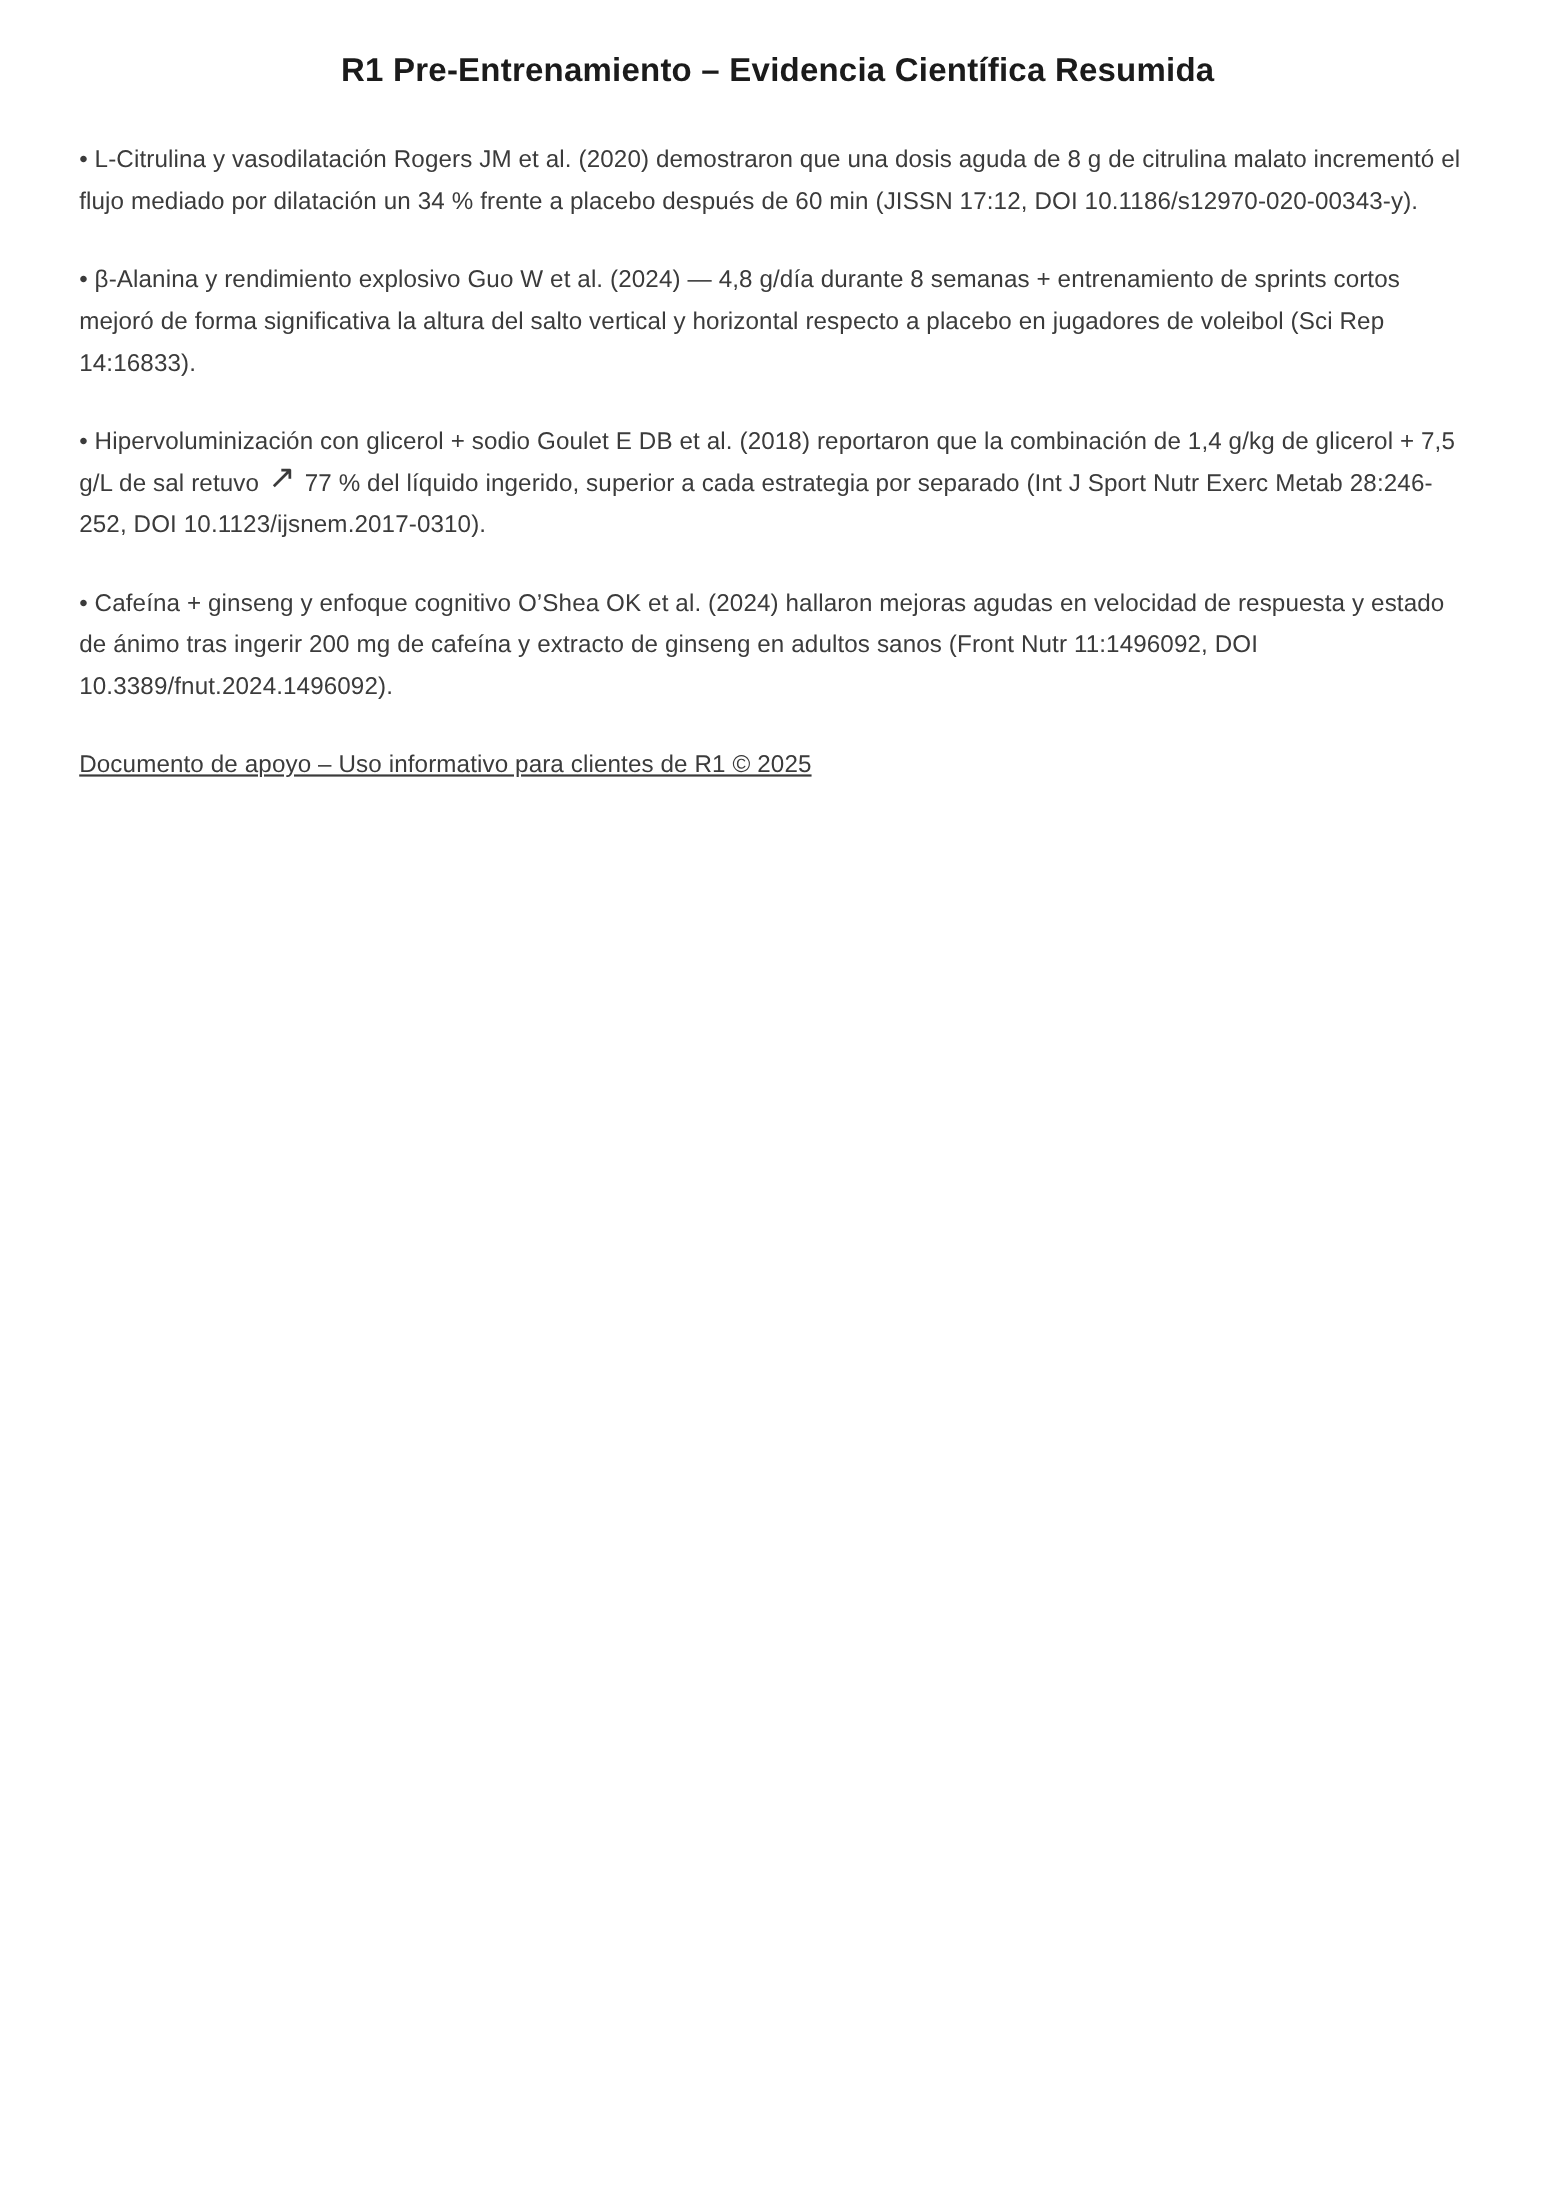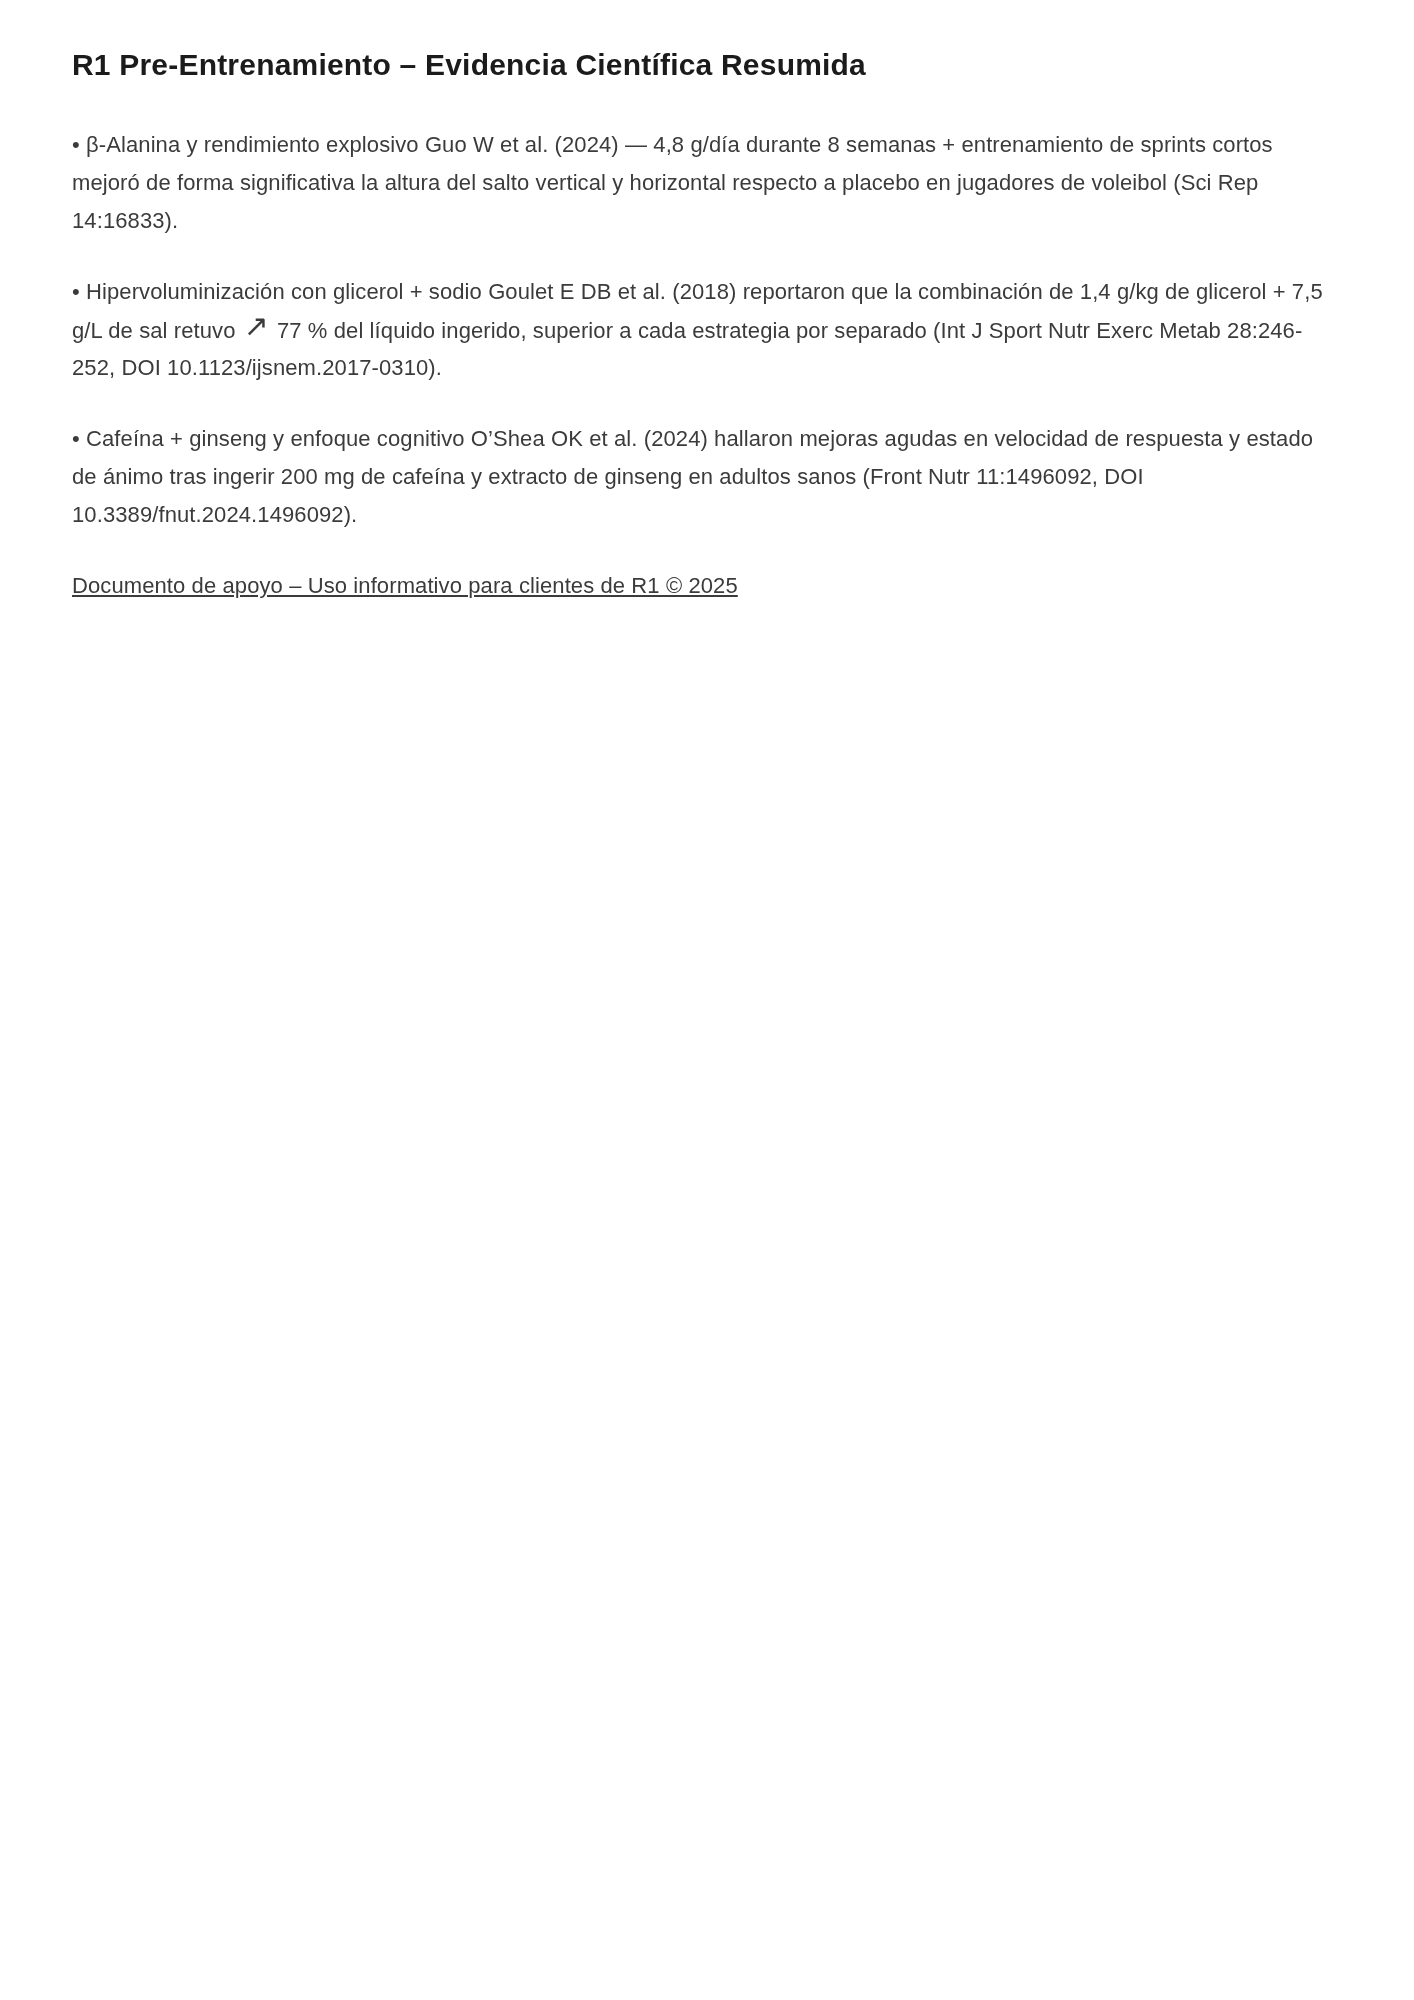--- a/index.html
+++ b/index.html
@@ -17,20 +17,21 @@
     height: 100%;
     padding: 0 72px;
     position: relative;
   }
   h1.doc-title {
     margin: 46px 0 42px 0;
     font-size: 30px;
     line-height: 1.25;
     font-weight: 700;
     color: #1b1b1b;
+    text-align: center;
     letter-spacing: 0.2px;
   }
   p.body-para {
     margin: 0 0 33px 0;
     font-size: 22px;
     line-height: 38px;
     color: #3b3b3b;
     letter-spacing: 0.1px;
     max-width: 1272px;
   }
@@ -50,20 +51,21 @@
     padding: 0 2px;
   }
 </style>
 </head>
 <body style="background: rgb(255, 255, 255);">
 
 <main class="page">
   <h1 class="doc-title" style="color: rgb(27, 27, 27);">R1 Pre-Entrenamiento – Evidencia Científica Resumida</h1>
 
   <section>
+      <p class="body-para">• L-Citrulina y vasodilatación Rogers JM et al. (2020) demostraron que una dosis aguda de 8 g de citrulina malato incrementó el flujo mediado por dilatación un 34 % frente a placebo después de 60 min (JISSN 17:12, DOI 10.1186/s12970-020-00343-y).</p>
       <p class="body-para">• β-Alanina y rendimiento explosivo Guo W et al. (2024) — 4,8 g/día durante 8 semanas + entrenamiento de sprints cortos mejoró de forma significativa la altura del salto vertical y horizontal respecto a placebo en jugadores de voleibol (Sci Rep 14:16833).</p>
       <p class="body-para">• Hipervoluminización con glicerol + sodio Goulet E DB et al. (2018) reportaron que la combinación de 1,4 g/kg de glicerol + 7,5 g/L de sal retuvo <span class="arrow">↗</span> 77 % del líquido ingerido, superior a cada estrategia por separado (Int J Sport Nutr Exerc Metab 28:246-252, DOI 10.1123/ijsnem.2017-0310).</p>
       <p class="body-para">• Cafeína + ginseng y enfoque cognitivo O’Shea OK et al. (2024) hallaron mejoras agudas en velocidad de respuesta y estado de ánimo tras ingerir 200 mg de cafeína y extracto de ginseng en adultos sanos (Front Nutr 11:1496092, DOI 10.3389/fnut.2024.1496092).</p>
     </section>
 
   <p class="footer-note">Documento de apoyo – Uso informativo para clientes de R1 © 2025</p>
 
 </main>
 
 </body></html>

